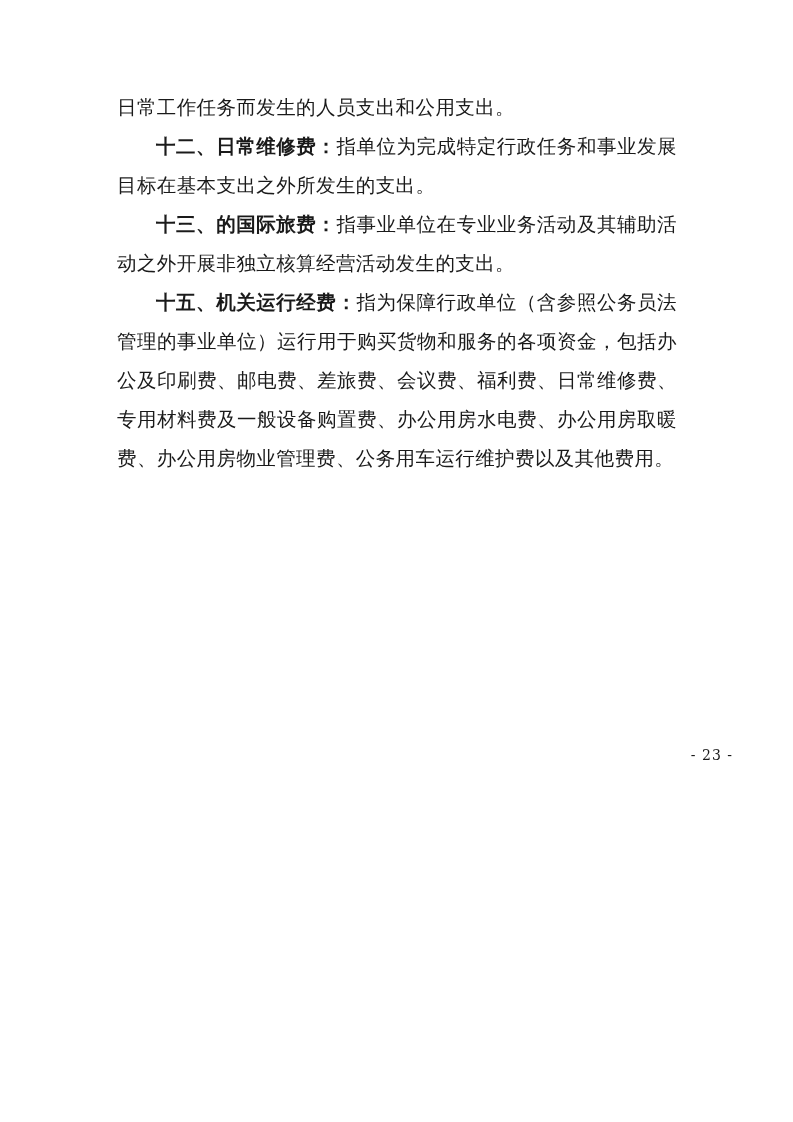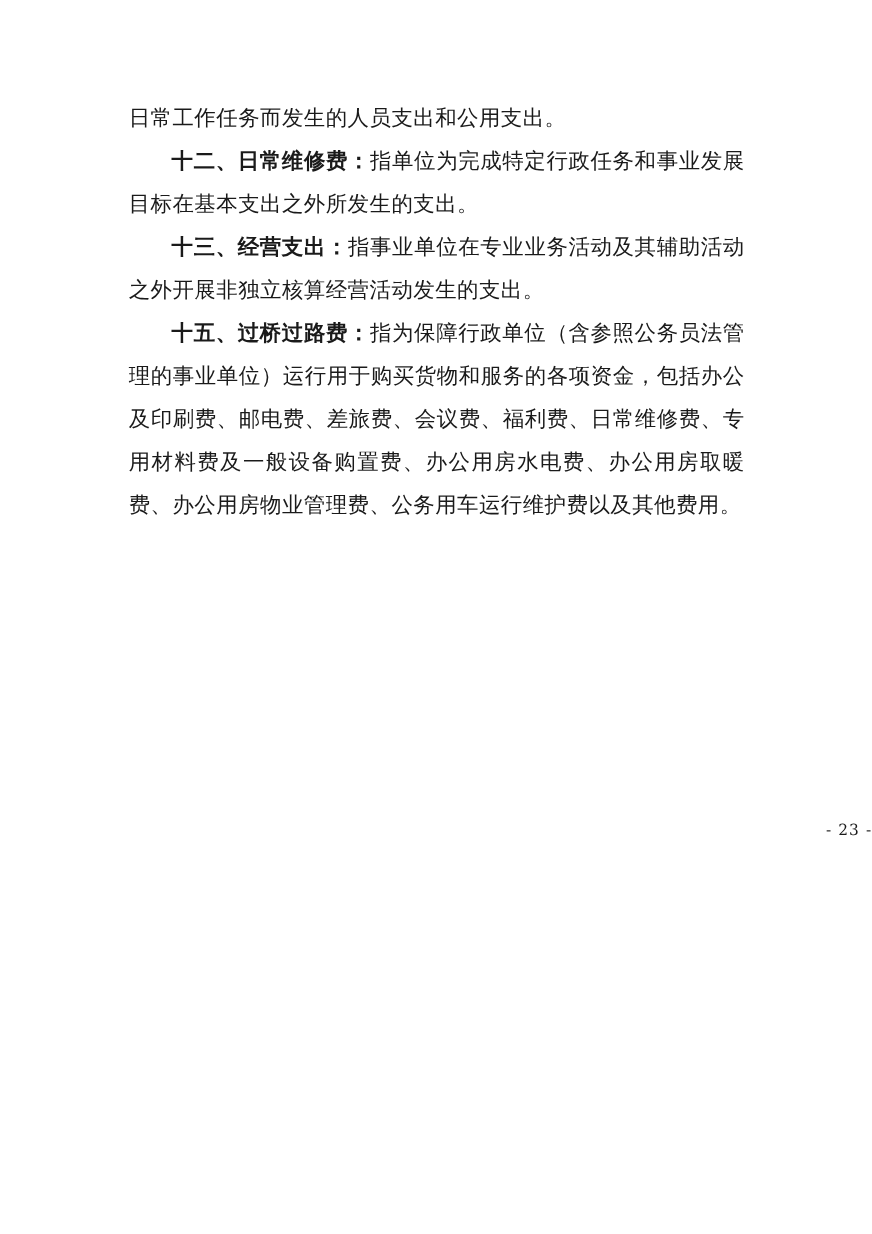--- a/index.html
+++ b/index.html
@@ -44,20 +44,21 @@
   .para .lead {
     font-weight: bold;
     font-family: "DejaVu Serif", "Liberation Serif", serif;
   }
   .page-number {
     position: absolute;
     left: 0;
     right: 0;
     bottom: 45px;
     text-align: right;
+    padding-right: 60px;
     font-size: 14px;
     font-family: "DejaVu Serif", "Liberation Serif", serif;
     color: #1a1a1a;
     letter-spacing: 1px;
   }
 </style>
 </head>
 <body>
 
 <div class="page">
@@ -65,24 +66,24 @@
 
     <p class="para">
       <span>日常工作任务而发生的人员支出和公用支出。</span>
     </p>
 
     <p class="para indent">
       <span class="lead">十二、日常维修费：</span><span>指单位为完成特定行政任务和事业发展目标在基本支出之外所发生的支出。</span>
     </p>
 
     <p class="para indent">
-      <span class="lead">十三、经营支出：</span><span>指事业单位在专业业务活动及其辅助活动之外开展非独立核算经营活动发生的支出。</span>
+      <span class="lead">十三、的国际旅费：</span><span>指事业单位在专业业务活动及其辅助活动之外开展非独立核算经营活动发生的支出。</span>
     </p>
 
 
     <p class="para indent">
-      <span class="lead">十五、过桥过路费：</span><span>指为保障行政单位（含参照公务员法管理的事业单位）运行用于购买货物和服务的各项资金，包括办公及印刷费、邮电费、差旅费、会议费、福利费、日常维修费、专用材料费及一般设备购置费、办公用房水电费、办公用房取暖费、办公用房物业管理费、公务用车运行维护费以及其他费用。</span>
+      <span class="lead">十五、机关运行经费：</span><span>指为保障行政单位（含参照公务员法管理的事业单位）运行用于购买货物和服务的各项资金，包括办公及印刷费、邮电费、差旅费、会议费、福利费、日常维修费、专用材料费及一般设备购置费、办公用房水电费、办公用房取暖费、办公用房物业管理费、公务用车运行维护费以及其他费用。</span>
     </p>
 
   </div>
 
   <div class="page-number">- 23 -</div>
 </div>
 
 </body></html>

